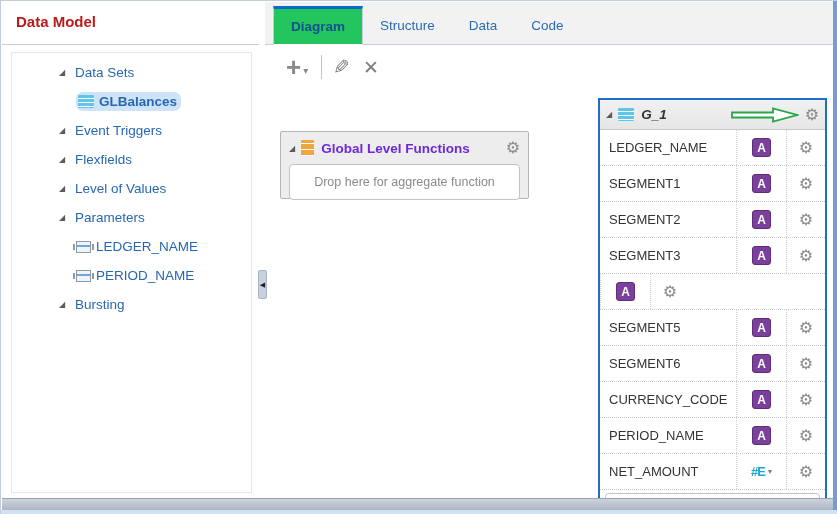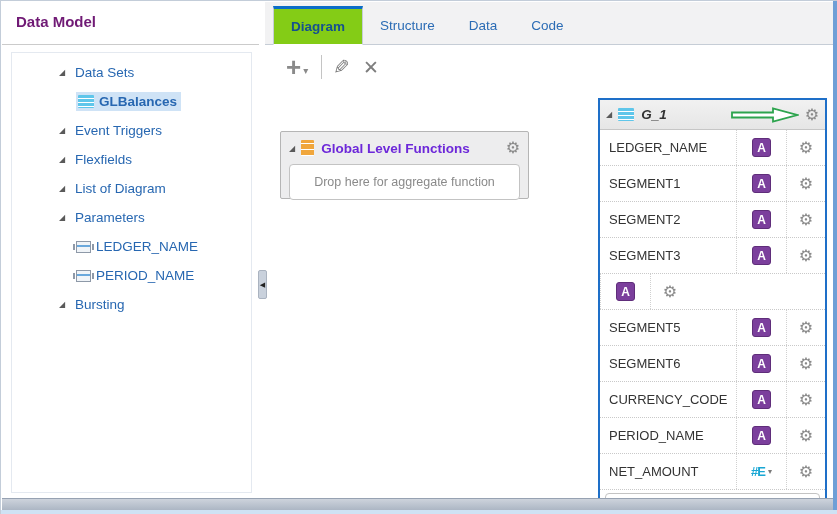--- a/index.html
+++ b/index.html
@@ -6,51 +6,51 @@
   body { font-family:"Liberation Sans", sans-serif; background:#fff; }
   .window { position:relative; width:837px; height:514px; background:#fff;
             border-top:1px solid #c3cdd9; border-left:1px solid #c3cdd9; overflow:hidden; }
   .window-right-edge { position:absolute; top:0; right:0; bottom:0; width:4px; background:#6f9fd6; z-index:40; }
   .window-bottom-strip { position:absolute; left:0; right:0; bottom:0; height:4px; background:#cfe2f4; z-index:41; }
   .hscrollbar { position:absolute; left:1px; right:4px; bottom:4px; height:12px; z-index:42;
                 background:linear-gradient(#cdd3dc,#acb6c4); border-top:1px solid #97a2b2; }
 
   
   .sidebar { position:absolute; left:1px; top:1px; width:257px; height:497px; background:#fff; }
-  .sidebar-header { height:43px; padding:11px 14px 0 14px; font-size:15px; font-weight:bold; color:#701a75;
+  .sidebar-header { height:43px; padding:11px 14px 0 14px; font-size:15px; font-weight:bold; color:#b91c1c;
                     border-bottom:1px solid #cbcbcb; }
   .tree { position:absolute; left:9px; top:50px; right:7px; bottom:6px; border:1px solid #e4e9f0; padding-top:5px; }
   .tree-row { height:29px; display:flex; align-items:center; font-size:13.5px; color:#2767b1; cursor:default; }
   .tree-row .tri { font-size:8px; color:#5a5a5a; width:12px; margin-right:7px; text-align:center;
                    font-family:"DejaVu Sans", sans-serif; }
   .lvl0 { padding-left:22px; }
   .lvl1 { padding-left:44px; }
   .lvl2 { padding-left:64px; }
-  .sel-wrap { display:inline-flex; align-items:center; background:#cfe3f6; padding:2px 4px 2px 2px; }
+  .sel-wrap { display:inline-flex; align-items:center; background:#cfe3f6; padding:2px 4px 2px 2px;border-radius:7px; }
   .sel-wrap .label { font-weight:bold; }
   .table-icon { display:inline-block; width:16px; height:13px; margin-right:5px; border-radius:1px;
                 background:repeating-linear-gradient(180deg,#5fc6ea 0 3px,#ffffff 3px 4px); }
   .param-icon { position:relative; display:inline-block; width:15px; height:12px; margin-right:5px;
                 border:1px solid #8e99a8; background:#f0f4f8;
                 background-image:repeating-linear-gradient(180deg,transparent 0 3px,#6aa8dc 3px 5px,transparent 5px 10px); }
   .param-icon::before, .param-icon::after { content:""; position:absolute; top:2px; width:2px; height:6px; background:#8e99a8; }
   .param-icon::before { left:-4px; } .param-icon::after { right:-4px; }
 
   
   .splitter-handle { position:absolute; left:257px; top:269px; width:9px; height:29px; background:#c9d1dc;
                      border:1px solid #aab3c0; border-radius:2px; z-index:30; display:flex; align-items:center;
                      justify-content:center; font-size:7px; color:#222; cursor:pointer;
                      font-family:"DejaVu Sans", sans-serif; }
 
   
   .main { position:absolute; left:264px; top:1px; right:0; bottom:0; display:flex; flex-direction:column; }
   .tabstrip { height:43px; background:#f2f2f3; border-bottom:1px solid #c6cdd6; display:flex;
               align-items:stretch; padding:4px 0 0 8px; }
   .tab { display:flex; align-items:center; padding:0 17px; font-size:13.5px; color:#2b6cb5; cursor:pointer; }
-  .tab.active { background:#84cc16; border:1px solid #c6cdd6; border-top:3px solid #0a6cc8; border-bottom:1px solid #fff;
+  .tab.active { background:#22c55e; border:1px solid #c6cdd6; border-top:3px solid #0a6cc8; border-bottom:1px solid #fff;
                 margin-bottom:-1px; font-weight:bold; color:#15518f; }
   .toolbar { height:44px; display:flex; align-items:center; padding-left:21px; background:#fff; }
   .tb-plus { font-size:26px; font-weight:bold; color:#8a8a8a; line-height:1; cursor:pointer; }
   .tb-caret { font-size:10px; color:#8a8a8a; margin:6px 0 0 2px; cursor:pointer; font-family:"DejaVu Sans", sans-serif; }
   .tb-sep { width:1px; height:24px; background:#c4c4c4; margin:0 11px 0 13px; }
   .tb-pencil { font-size:20px; color:#7e7e7e; transform:scaleX(-1); cursor:pointer; font-family:"DejaVu Sans", sans-serif; }
   .tb-x { font-size:19px; font-weight:bold; color:#7e7e7e; margin-left:13px; cursor:pointer; font-family:"DejaVu Sans", sans-serif; }
   .canvas { position:relative; flex:1; background:#fff; overflow:hidden; }
 
   
@@ -111,21 +111,21 @@
         <span>Event Triggers</span>
       </div>
 
       <div class="tree-row lvl1">
         <span class="tri">◢</span>
         <span>Flexfields</span>
       </div>
 
       <div class="tree-row lvl1">
         <span class="tri">◢</span>
-        <span>List of Diagram</span>
+        <span>Level of Values</span>
       </div>
 
       <div class="tree-row lvl1">
         <span class="tri">◢</span>
         <span>Parameters</span>
       </div>
 
       <div class="tree-row lvl2">
         <span class="param-icon"></span>
         <span>LEDGER_NAME</span>

